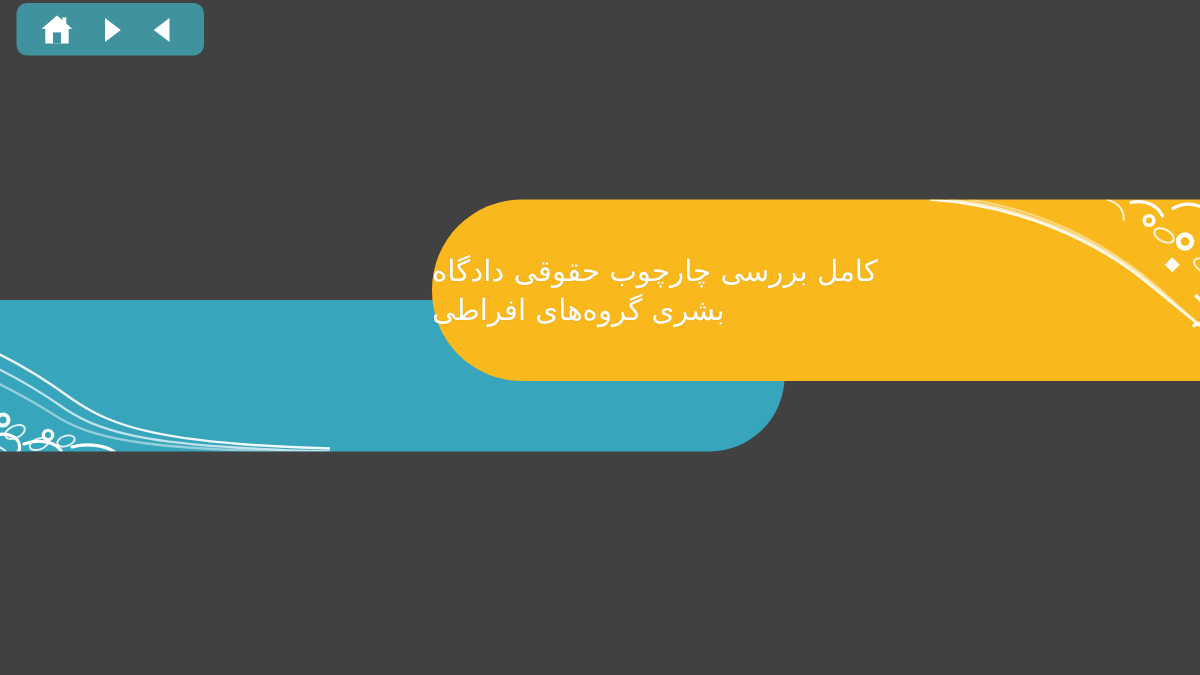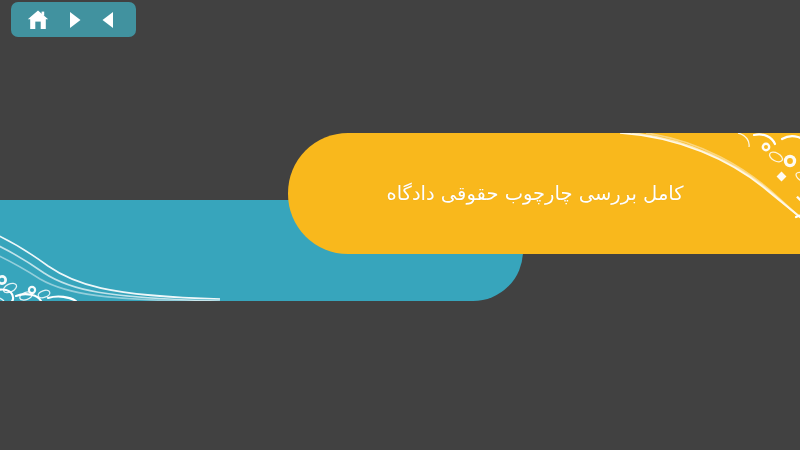--- a/index.html
+++ b/index.html
@@ -71,21 +71,21 @@
   }
 
   
   .title-text {
     position:absolute;
     left:288px; top:133px;
     width:512px; height:121px;
     z-index:30;
     display:flex;
     flex-direction:column;
-    align-items:center;
+    align-items:flex-end;
     justify-content:center;
     padding:0 18px 0 0;
     direction:rtl;
     text-align:right;
   }
   .title-line {
     color:#FFFFFF;
     font-size:19.5px;
     line-height:26px;
     font-weight:normal;
@@ -196,15 +196,16 @@
         <ellipse cx="204" cy="62" rx="6" ry="3.4" transform="rotate(36 204 62)"></ellipse>
         <ellipse cx="220" cy="100" rx="6.4" ry="3.6" transform="rotate(40 220 100)"></ellipse>
         <path d="M120 0 C128 2 132 8 131 14"></path>
         <path d="M206 104 C214 102 222 106 224 112"></path>
       </g>
     </svg>
   </div>
 
   <div class="title-text">
     <div class="title-line">کامل بررسی چارچوب حقوقی دادگاه</div>
+    <div class="title-line">بشری گروه‌های افراطی</div>
   </div>
 
 </div>
 
 </body></html>

